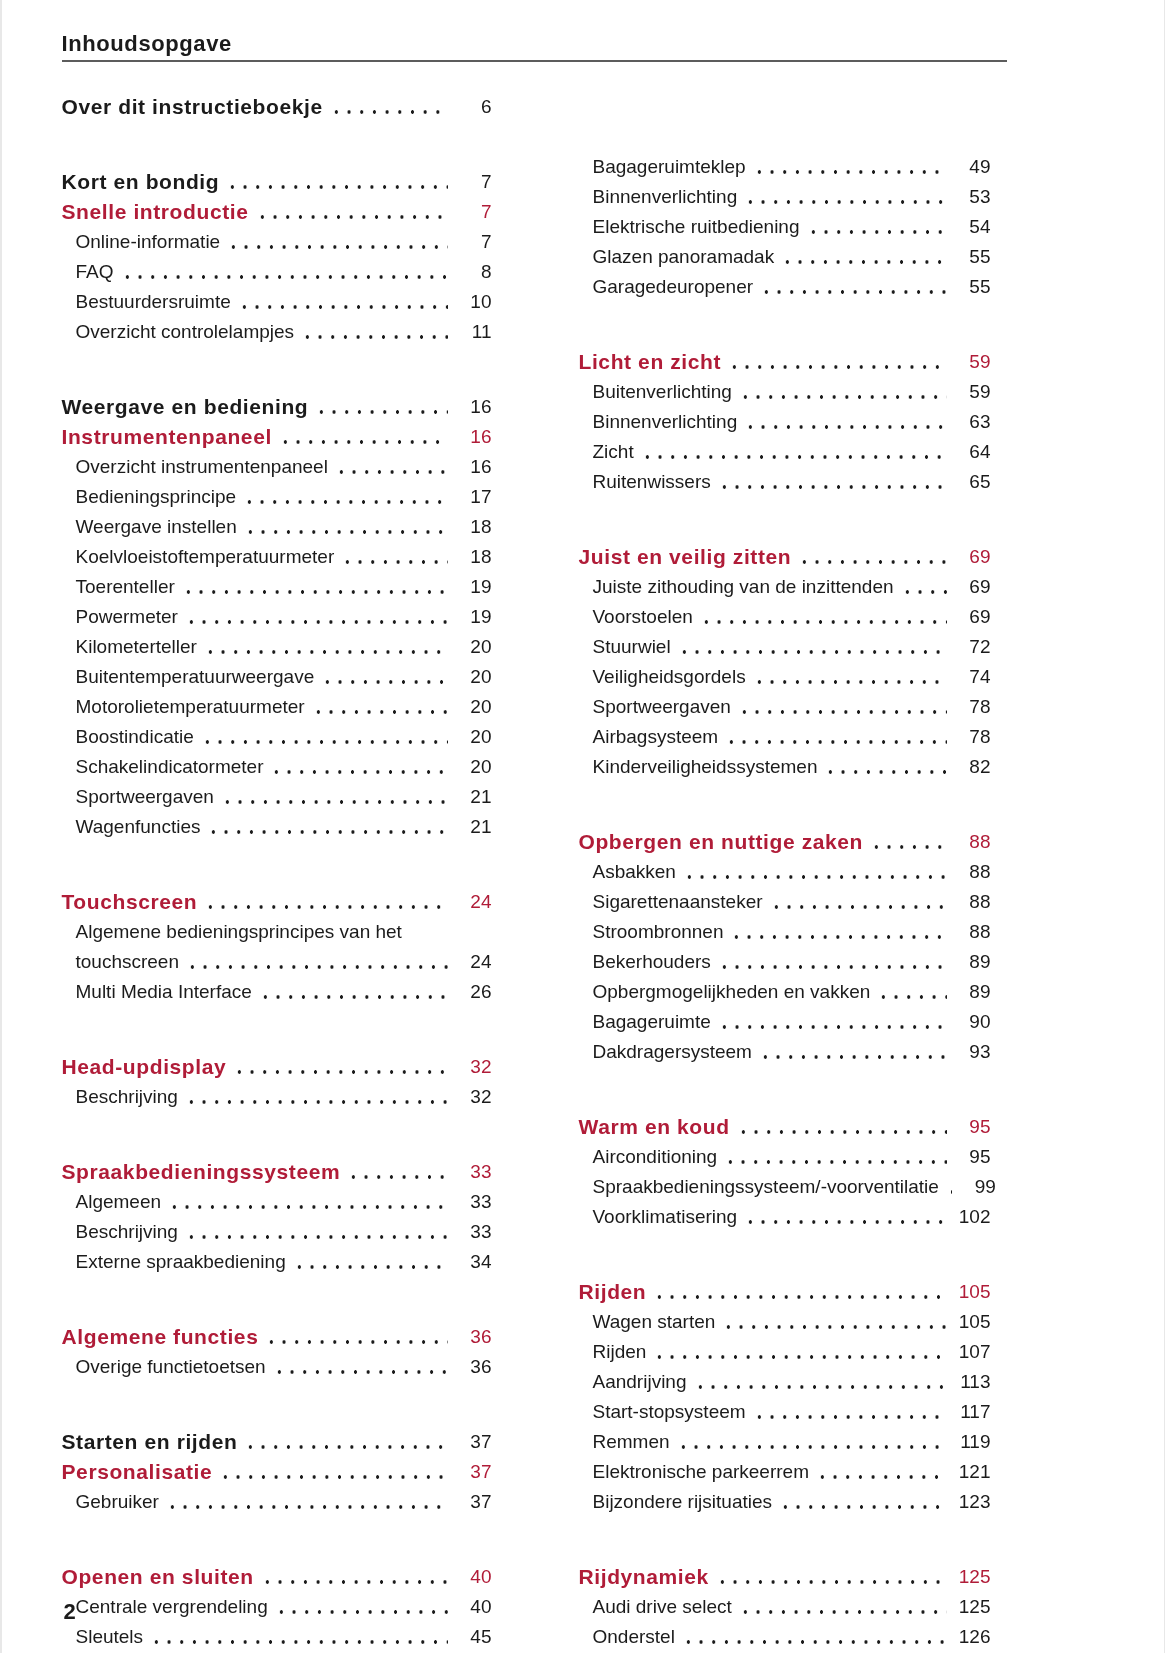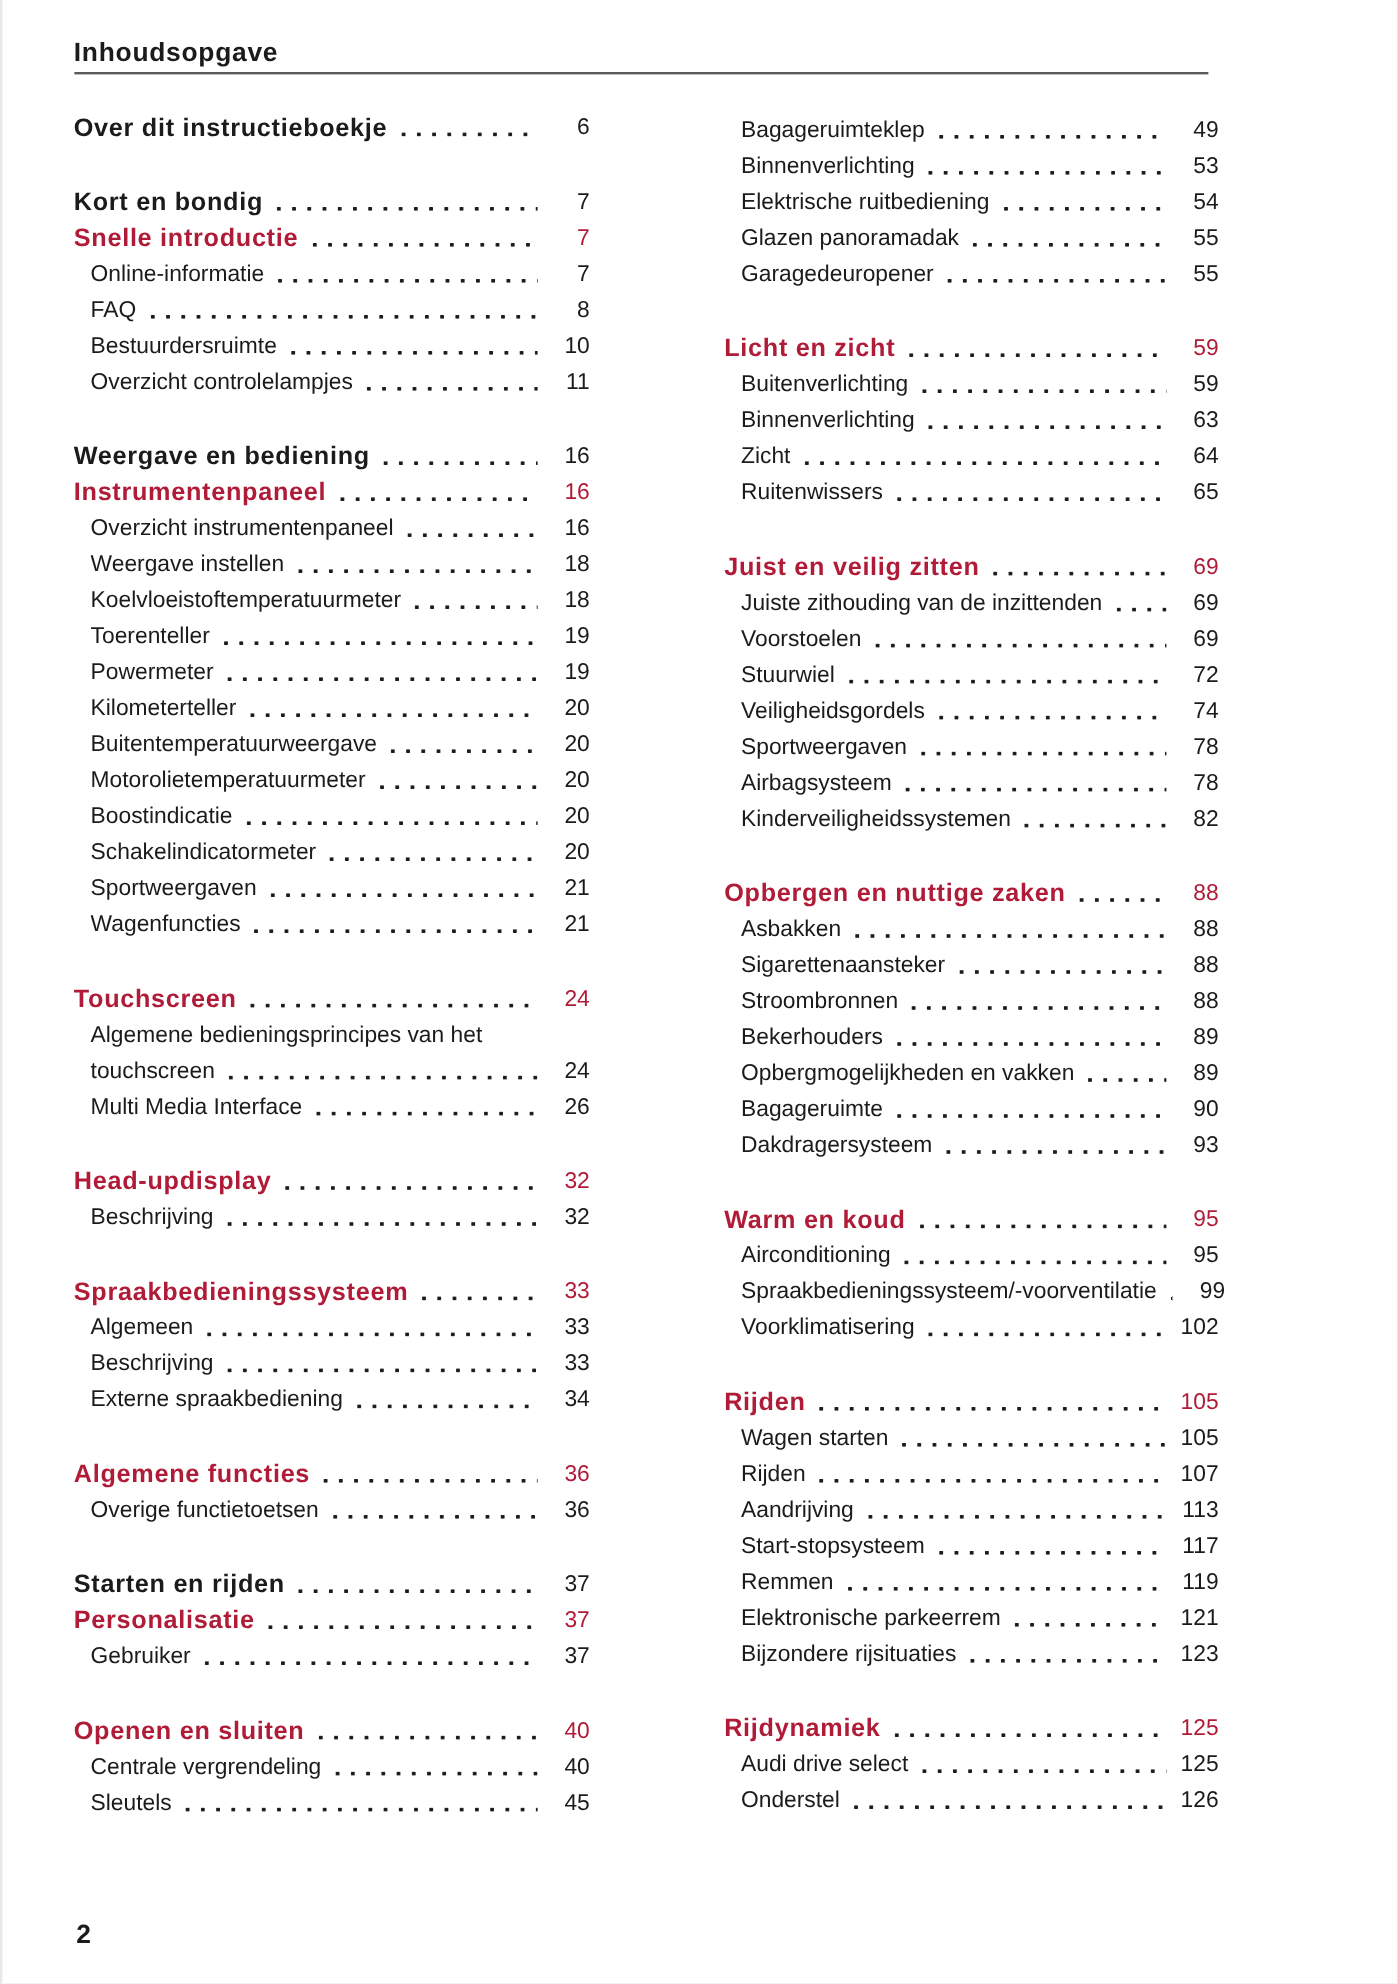--- a/index.html
+++ b/index.html
@@ -29,27 +29,27 @@
     width: 945px;
     height: 2px;
     background: var(--rule, #5c5c5c);
   }
   .toc-columns {
     position: absolute;
     left: 60px;
     top: 92px;
     width: 945px;
     display: flex;
-    gap: 112px;
-    align-items: center;
+    gap: 87px;
+    align-items: flex-end;
   }
   .toc-column { flex: 0 0 auto; }
   .toc-column.left  { width: 430px; }
   .toc-column.right { width: 412px; }
-  .toc-block + .toc-block { margin-top: 32px; }
+  .toc-block + .toc-block { margin-top: 45px; }
   .toc-row {
     display: flex;
     height: 30px;
     line-height: 30px;
     font-size: 19px;
   }
   .toc-row .label { white-space: nowrap; flex: 0 0 auto; }
   .toc-row.sub { padding-left: 14px; }
   .toc-row.chapter .label,
   .toc-row.section .label {
@@ -141,20 +141,25 @@
             <span class="label">Instrumentenpaneel</span>
             <span class="leader"></span>
             <span class="num">16</span>
           </div>
           <div class="toc-row sub">
             <span class="label">Overzicht instrumentenpaneel</span>
             <span class="leader"></span>
             <span class="num">16</span>
           </div>
           <div class="toc-row sub">
+            <span class="label">Bedieningsprincipe</span>
+            <span class="leader"></span>
+            <span class="num">17</span>
+          </div>
+          <div class="toc-row sub">
             <span class="label">Weergave instellen</span>
             <span class="leader"></span>
             <span class="num">18</span>
           </div>
           <div class="toc-row sub">
             <span class="label">Koelvloeistoftemperatuurmeter</span>
             <span class="leader"></span>
             <span class="num">18</span>
           </div>
           <div class="toc-row sub">

